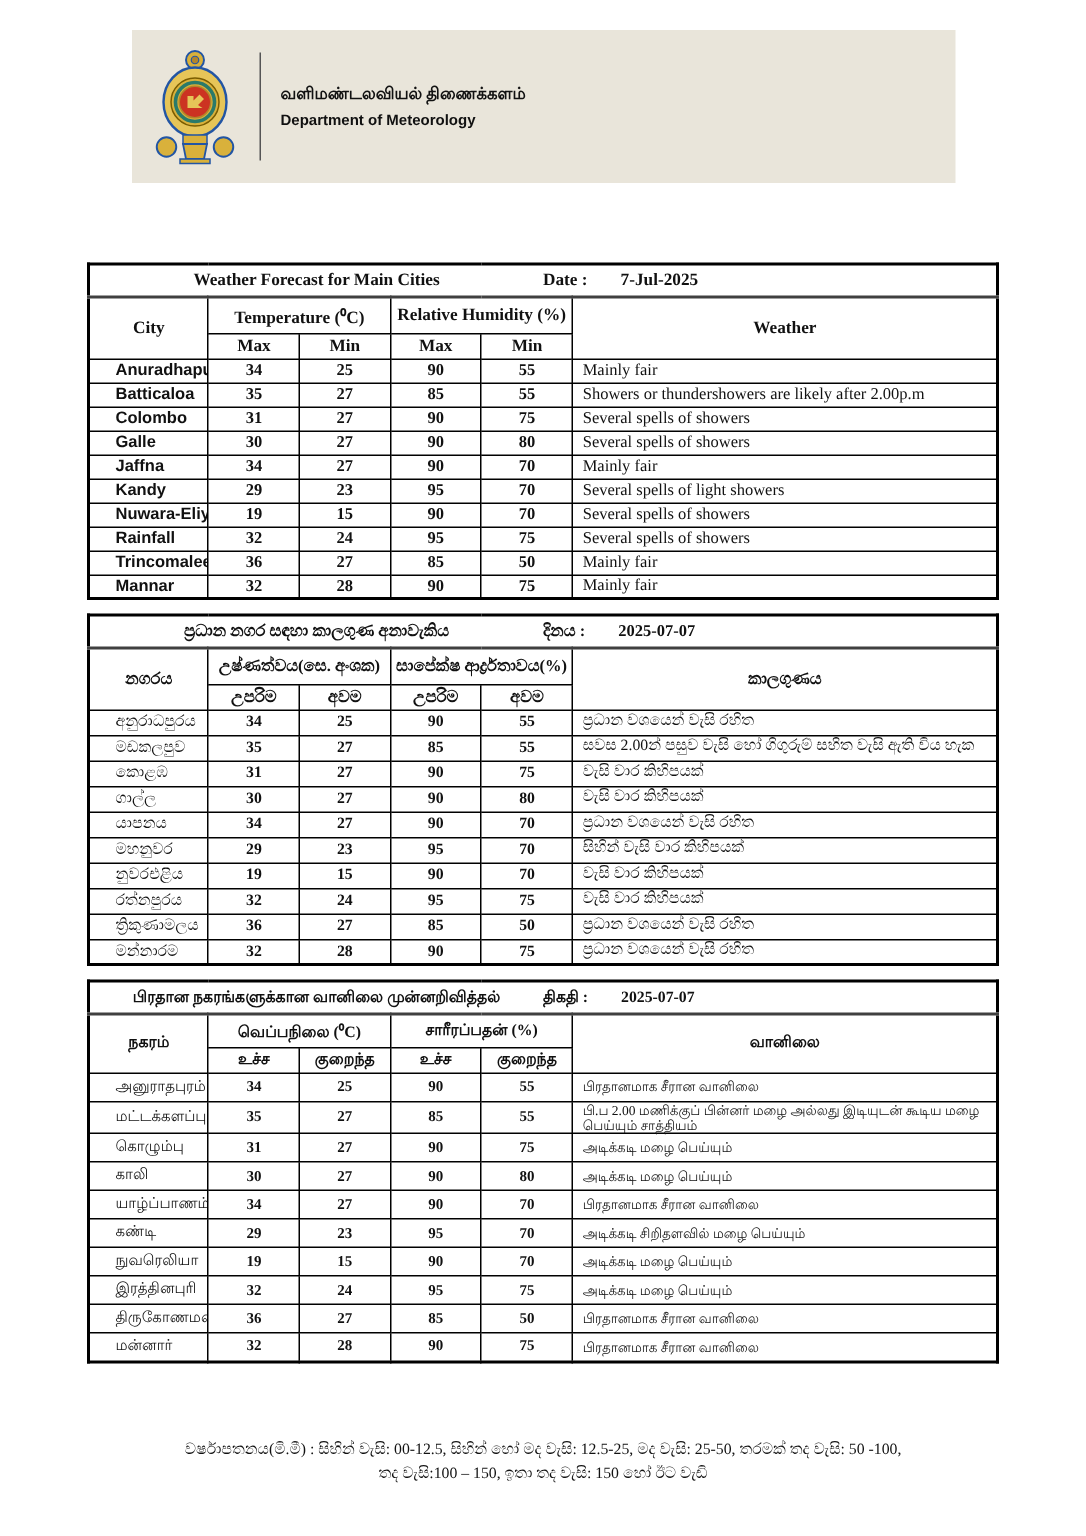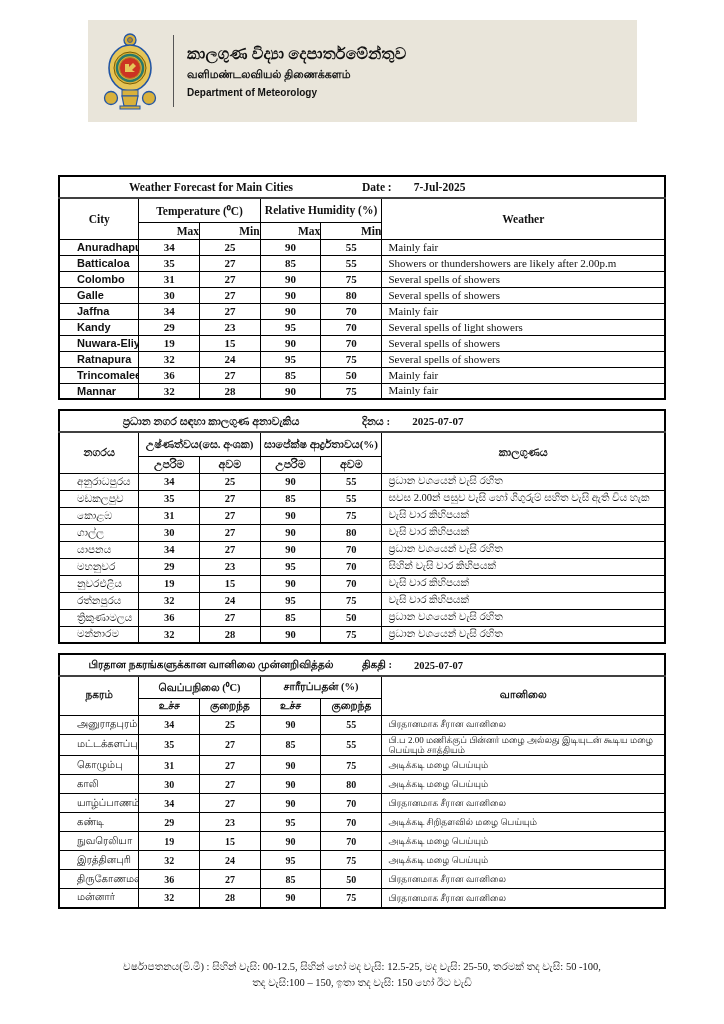--- a/index.html
+++ b/index.html
@@ -30,21 +30,21 @@
   .title-flex .ttl { flex:0 0 50%; text-align:center; }
   .title-flex .dval { margin-left:22px; }
   .hdr th { text-align:center; font-weight:bold; }
   .sub th { text-align:center; font-weight:bold; }
   .c-city { padding-left:17px; overflow:hidden; white-space:nowrap; }
   .c-num  { text-align:center; font-weight:bold; }
   .c-weather { padding-left:6px; line-height:1.15; }
 
   .t-en-t { margin-top:53px; font-size:11.5px; }
   .t-en-t .hdr th { height:24px; }
-  .t-en-t .sub th { height:17px;text-align:right; }
+  .t-en-t .sub th { height:17px; }
   .t-en-t td { height:16px; font-size:11px; }
   .t-en-t .c-city { font-family:"Liberation Sans", sans-serif; font-weight:bold; }
 
   .t-si-t, .t-ta-t { margin-top:9px; }
   .t-si-t { font-size:11px; }
   .t-si-t .hdr th { height:24px; }
   .t-si-t .sub th { height:17px; }
   .t-si-t td { height:17px; font-size:10.5px; }
   .t-si-t .c-city { font-weight:normal; }
 
@@ -73,21 +73,20 @@
     <circle cx="28" cy="36" r="10.5" fill="#cc3322" stroke="#b3862a" stroke-width="1"></circle>
     <path d="M23 40 L23 32 L27 32 L27 35 L31 31 L34 34 L30 38 L33 40 Z" fill="#e6c558"></path>
     <rect x="20" y="58" width="16" height="6" fill="#d9b13b" stroke="#2255a4" stroke-width="1"></rect>
     <circle cx="9" cy="66" r="6.5" fill="#d9b13b" stroke="#2255a4" stroke-width="1.3"></circle>
     <circle cx="47" cy="66" r="6.5" fill="#d9b13b" stroke="#2255a4" stroke-width="1.3"></circle>
     <path d="M20 64 L36 64 L34 74 L22 74 Z" fill="#d9b13b" stroke="#2255a4" stroke-width="1.2"></path>
     <rect x="18" y="74" width="20" height="3" fill="#d9b13b" stroke="#2255a4" stroke-width="1"></rect>
   </svg>
   <div class="divider"></div>
   <div class="titles">
-    <div class="t-si">කාලගුණ විද්‍යා දෙපාර්තමේන්තුව</div>
     <div class="t-ta">வளிமண்டலவியல் திணைக்களம்</div>
     <div class="t-en">Department of Meteorology</div>
   </div>
 </div>
 
 <div class="tables">
 
   <table class="t-en-t">
     <colgroup>
         <col style="width:13.2%">
@@ -171,21 +170,21 @@
         </tr>
         <tr>
           <td class="c-city">Nuwara-Eliya</td>
           <td class="c-num">19</td>
           <td class="c-num">15</td>
           <td class="c-num">90</td>
           <td class="c-num">70</td>
           <td class="c-weather">Several spells of showers</td>
         </tr>
         <tr>
-          <td class="c-city">Ratnapura</td>
+          <td class="c-city">Rainfall</td>
           <td class="c-num">32</td>
           <td class="c-num">24</td>
           <td class="c-num">95</td>
           <td class="c-num">75</td>
           <td class="c-weather">Several spells of showers</td>
         </tr>
         <tr>
           <td class="c-city">Trincomalee</td>
           <td class="c-num">36</td>
           <td class="c-num">27</td>

